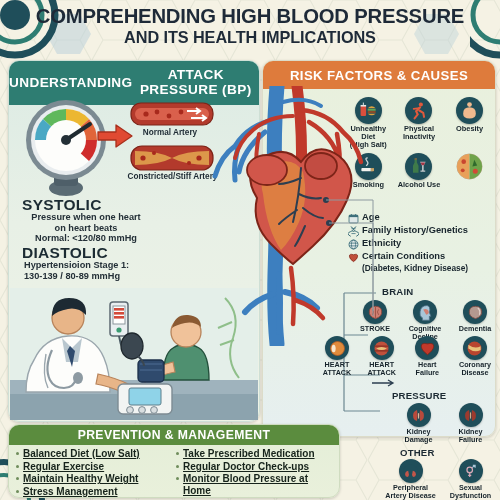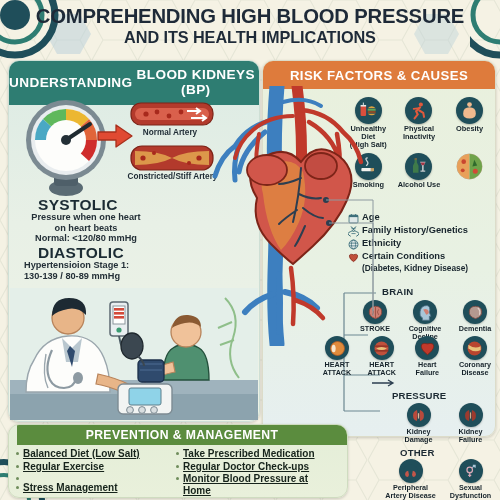--- a/index.html
+++ b/index.html
@@ -41,25 +41,25 @@
 
   
   #panel-risk{left:262px;top:60px;width:232px;height:375px;
     background:linear-gradient(180deg,#e9f0dd 0%,#e8f1e3 55%,#e6eff0 100%);
     border:1px solid #dcdcc9;}
   #panel-risk .panel-head{background:#de7b3c;height:28px;font-size:13.2px;}
 
   
   #panel-prev{left:8px;top:424px;width:330px;height:72px;
     background:linear-gradient(180deg,#e4eed8 0%,#e9f0db 100%);
-    border:1px solid #cfdcc0;padding-left:8px;}
+    border:1px solid #cfdcc0;}
   #panel-prev .panel-head{background:#5b8c3e;height:20px;font-size:12.2px;}
 
   
-  .bp-label{position:absolute;font-weight:bold;color:#1b2b33;margin-left:16px;}
+  .bp-label{position:absolute;font-weight:bold;color:#1b2b33;}
   #sys-h{left:22px;top:196px;font-size:15.5px;letter-spacing:.3px;}
   #dia-h{left:22px;top:244px;font-size:15.5px;letter-spacing:.3px;}
   .bp-sub{position:absolute;font-size:9.2px;font-weight:bold;color:#243038;line-height:1.16;margin-left:10px;}
   #sys-s{left:14px;top:212px;width:124px;text-align:center;}
   #dia-s{left:14px;top:260px;width:130px;text-align:left;}
 
   .artery-cap{position:absolute;font-size:8.2px;font-weight:bold;color:#1d2a33;
     text-align:center;width:90px;}
   #cap-normal{left:125px;top:128px;}
   #cap-stiff{left:120px;top:172px;width:105px;}
@@ -132,21 +132,21 @@
   </svg>
 
   <div class="title-block">
     <div class="title-1">COMPREHENDING HIGH BLOOD PRESSURE</div>
     <div class="title-2">AND ITS HEALTH IMPLICATIONS</div>
   </div>
 
   <div class="panel" id="panel-bp">
     <div class="panel-head">
       <span>UNDERSTANDING</span>
-      <span>BLOOD KIDNEYS (BP)</span>
+      <span>ATTACK PRESSURE (BP)</span>
     </div>
   </div>
 
   <svg style="position:absolute;left:12px;top:96px;z-index:6" width="108" height="104">
     <ellipse cx="54" cy="92" rx="17" ry="8" fill="#5a6b74"></ellipse>
     <rect x="42" y="68" width="24" height="22" rx="4" fill="#4e5f69"></rect>
     <circle cx="54" cy="44" r="40" fill="#7b8a92"></circle>
     <circle cx="54" cy="44" r="35" fill="#e9edef"></circle>
     <circle cx="54" cy="44" r="31" fill="#fdfdfb"></circle>
     <path d="M54 44 L23 44 A31 31 0 0 1 31 23 Z" fill="#4aa8c4"></path>
@@ -568,20 +568,21 @@
         <div class="pli">
           <span class="pdot"></span>
           <span class="ptx">Balanced Diet (Low Salt)</span>
         </div>
         <div class="pli">
           <span class="pdot"></span>
           <span class="ptx">Regular Exercise</span>
         </div>
         <div class="pli">
           <span class="pdot"></span>
+          <span class="ptx">Maintain Healthy Weight</span>
         </div>
         <div class="pli">
           <span class="pdot"></span>
           <span class="ptx">Stress Management</span>
         </div>
       </div>
     <div class="pcol" id="prev-right">
         <div class="pli">
           <span class="pdot"></span>
           <span class="ptx">Take Prescribed Medication</span>

